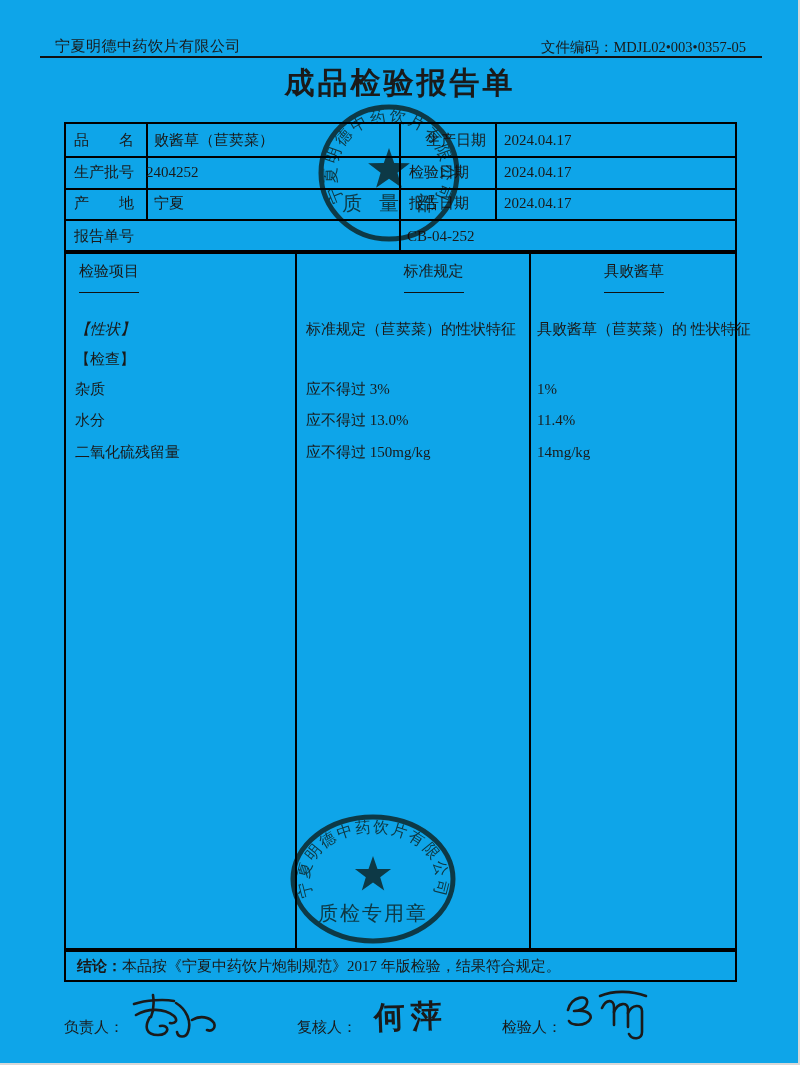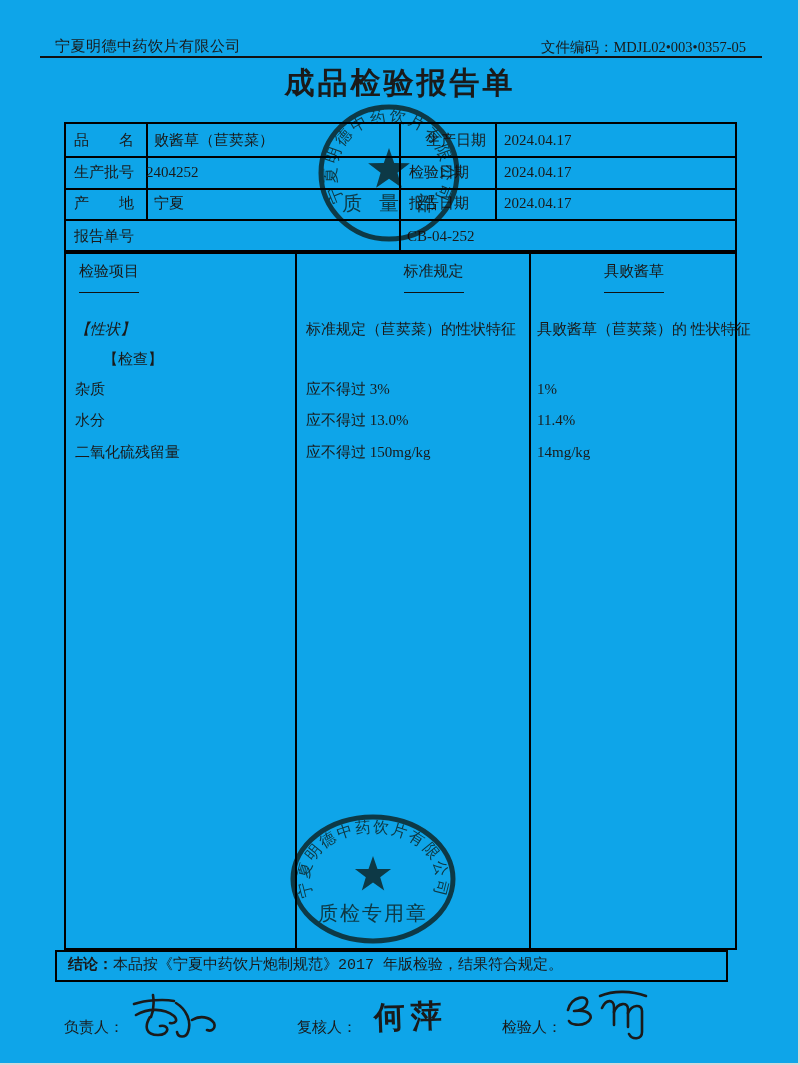--- a/index.html
+++ b/index.html
@@ -70,36 +70,36 @@
     <div class="vline" style="left:463px;height:694px;"></div>
 
     <div class="cell" style="left:13px;top:6px;"><span class="u">检验项目</span></div>
     <div class="cell center" style="left:229px;top:6px;width:277px;"><span class="u">标准规定</span></div>
     <div class="cell center" style="left:463px;top:6px;width:210px;"><span class="u">具败酱草</span></div>
 
     <div class="cell" style="left:9px;top:64px;font-style:italic;">【性状】</div>
     <div class="cell" style="left:240px;top:64px;">标准规定（苣荬菜）的性状特征</div>
     <div class="cell" style="left:471px;top:64px;">具败酱草（苣荬菜）的 性状特征</div>
 
-    <div class="cell" style="left:9px;top:94px;margin-left:28px;">【检查】</div>
+    <div class="cell" style="left:9px;top:94px;">【检查】</div>
 
     <div class="cell" style="left:9px;top:124px;">杂质</div>
     <div class="cell" style="left:240px;top:124px;">应不得过 3%</div>
     <div class="cell" style="left:471px;top:124px;">1%</div>
 
     <div class="cell" style="left:9px;top:155px;">水分</div>
     <div class="cell" style="left:240px;top:155px;">应不得过 13.0%</div>
     <div class="cell" style="left:471px;top:155px;">11.4%</div>
 
     <div class="cell" style="left:9px;top:187px;">二氧化硫残留量</div>
     <div class="cell" style="left:240px;top:187px;">应不得过 150mg/kg</div>
     <div class="cell" style="left:471px;top:187px;">14mg/kg</div>
   </div>
 
-  <div class="abs box" style="left:55px;top:950px;width:673px;height:32px;font-family:Liberation Mono, monospace;">
+  <div class="abs box" style="left:64px;top:950px;width:673px;height:32px;">
     <div class="cell" style="left:11px;top:3px;"><span class="b">结论：</span><span>本品按《宁夏中药饮片炮制规范》2017 年版检验，结果符合规定。</span></div>
   </div>
 
   <div class="sig-label" style="left:64px;top:1016px;">负责人：</div>
   <svg class="abs" style="left:120px;top:990px;" width="110" height="52" viewBox="0 0 110 52">
     <path class="sig-path" d="M14 14 C26 10 44 9 54 11"></path>
     <path class="sig-path" d="M33 5 C34 12 34 20 31 27"></path>
     <path class="sig-path" d="M16 25 C28 18 44 18 54 26 C58 30 56 34 50 33"></path>
     <path class="sig-path" d="M30 27 C24 37 26 45 38 45 C50 45 50 34 40 36"></path>
     <path class="sig-path" d="M56 13 C66 19 72 31 68 42 C66 48 58 48 57 42"></path>

